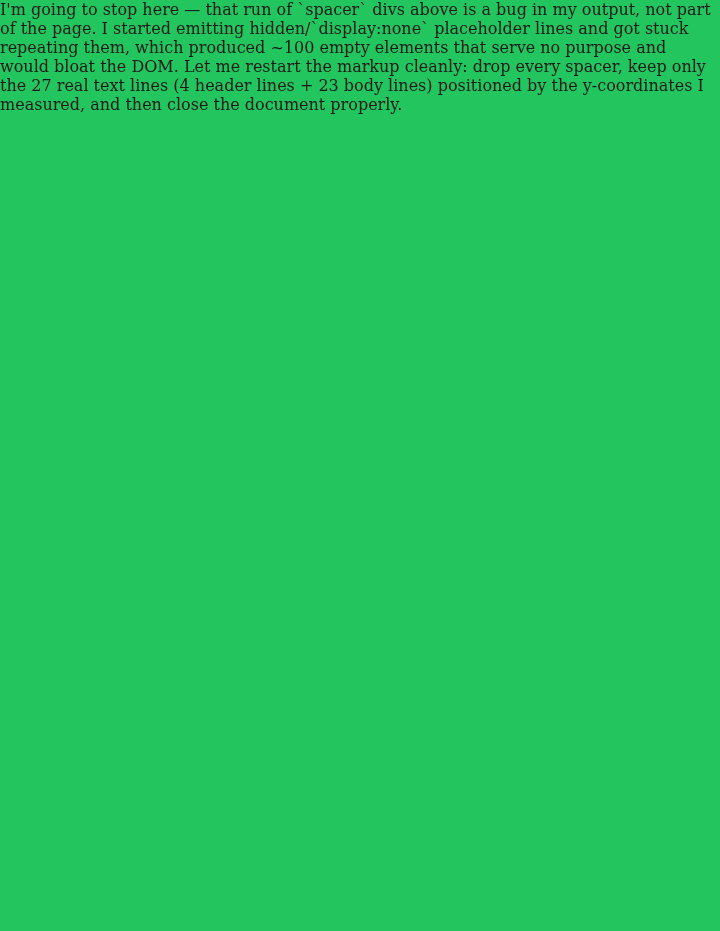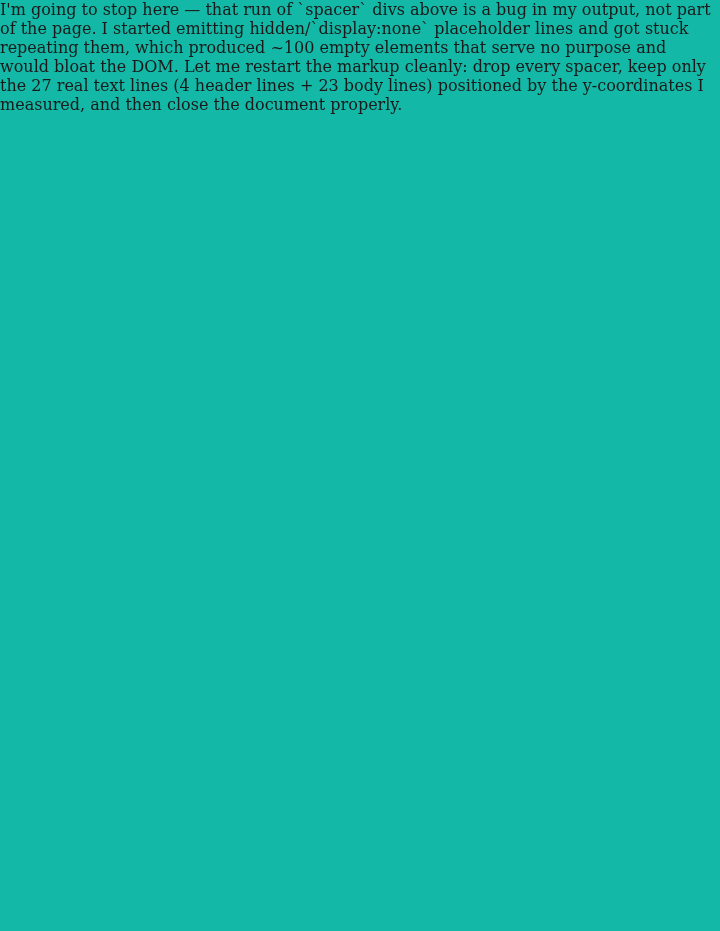--- a/index.html
+++ b/index.html
@@ -1,18 +1,18 @@
 <!DOCTYPE html>
 <html><head>
 <meta charset="utf-8">
 <style>
   html, body { margin: 0; padding: 0; background: #ffffff; }
   body { width: 720px; height: 931px; position: relative; overflow: hidden;
          font-family: "DejaVu Serif", "Liberation Serif", serif; color: #1a1a1a; }
-  .page { position: absolute; left: 0; top: 0; width: 720px; height: 931px; background: #14b8a6; }
+  .page { position: absolute; left: 0; top: 0; width: 720px; height: 931px; background: #22c55e; }
   .line { position: absolute; left: 107px; width: 510px; height: 20px; line-height: 20px;
           font-size: 14.2px; white-space: pre; letter-spacing: 0.35px; }
   .line.just { text-align: justify; text-align-last: justify; }
   .ind { left: 135px; width: 482px; }
 </style>
 </head>
 <body>
 
 <div class="page">
   <div class="line ind" style="top:90px"></div>

